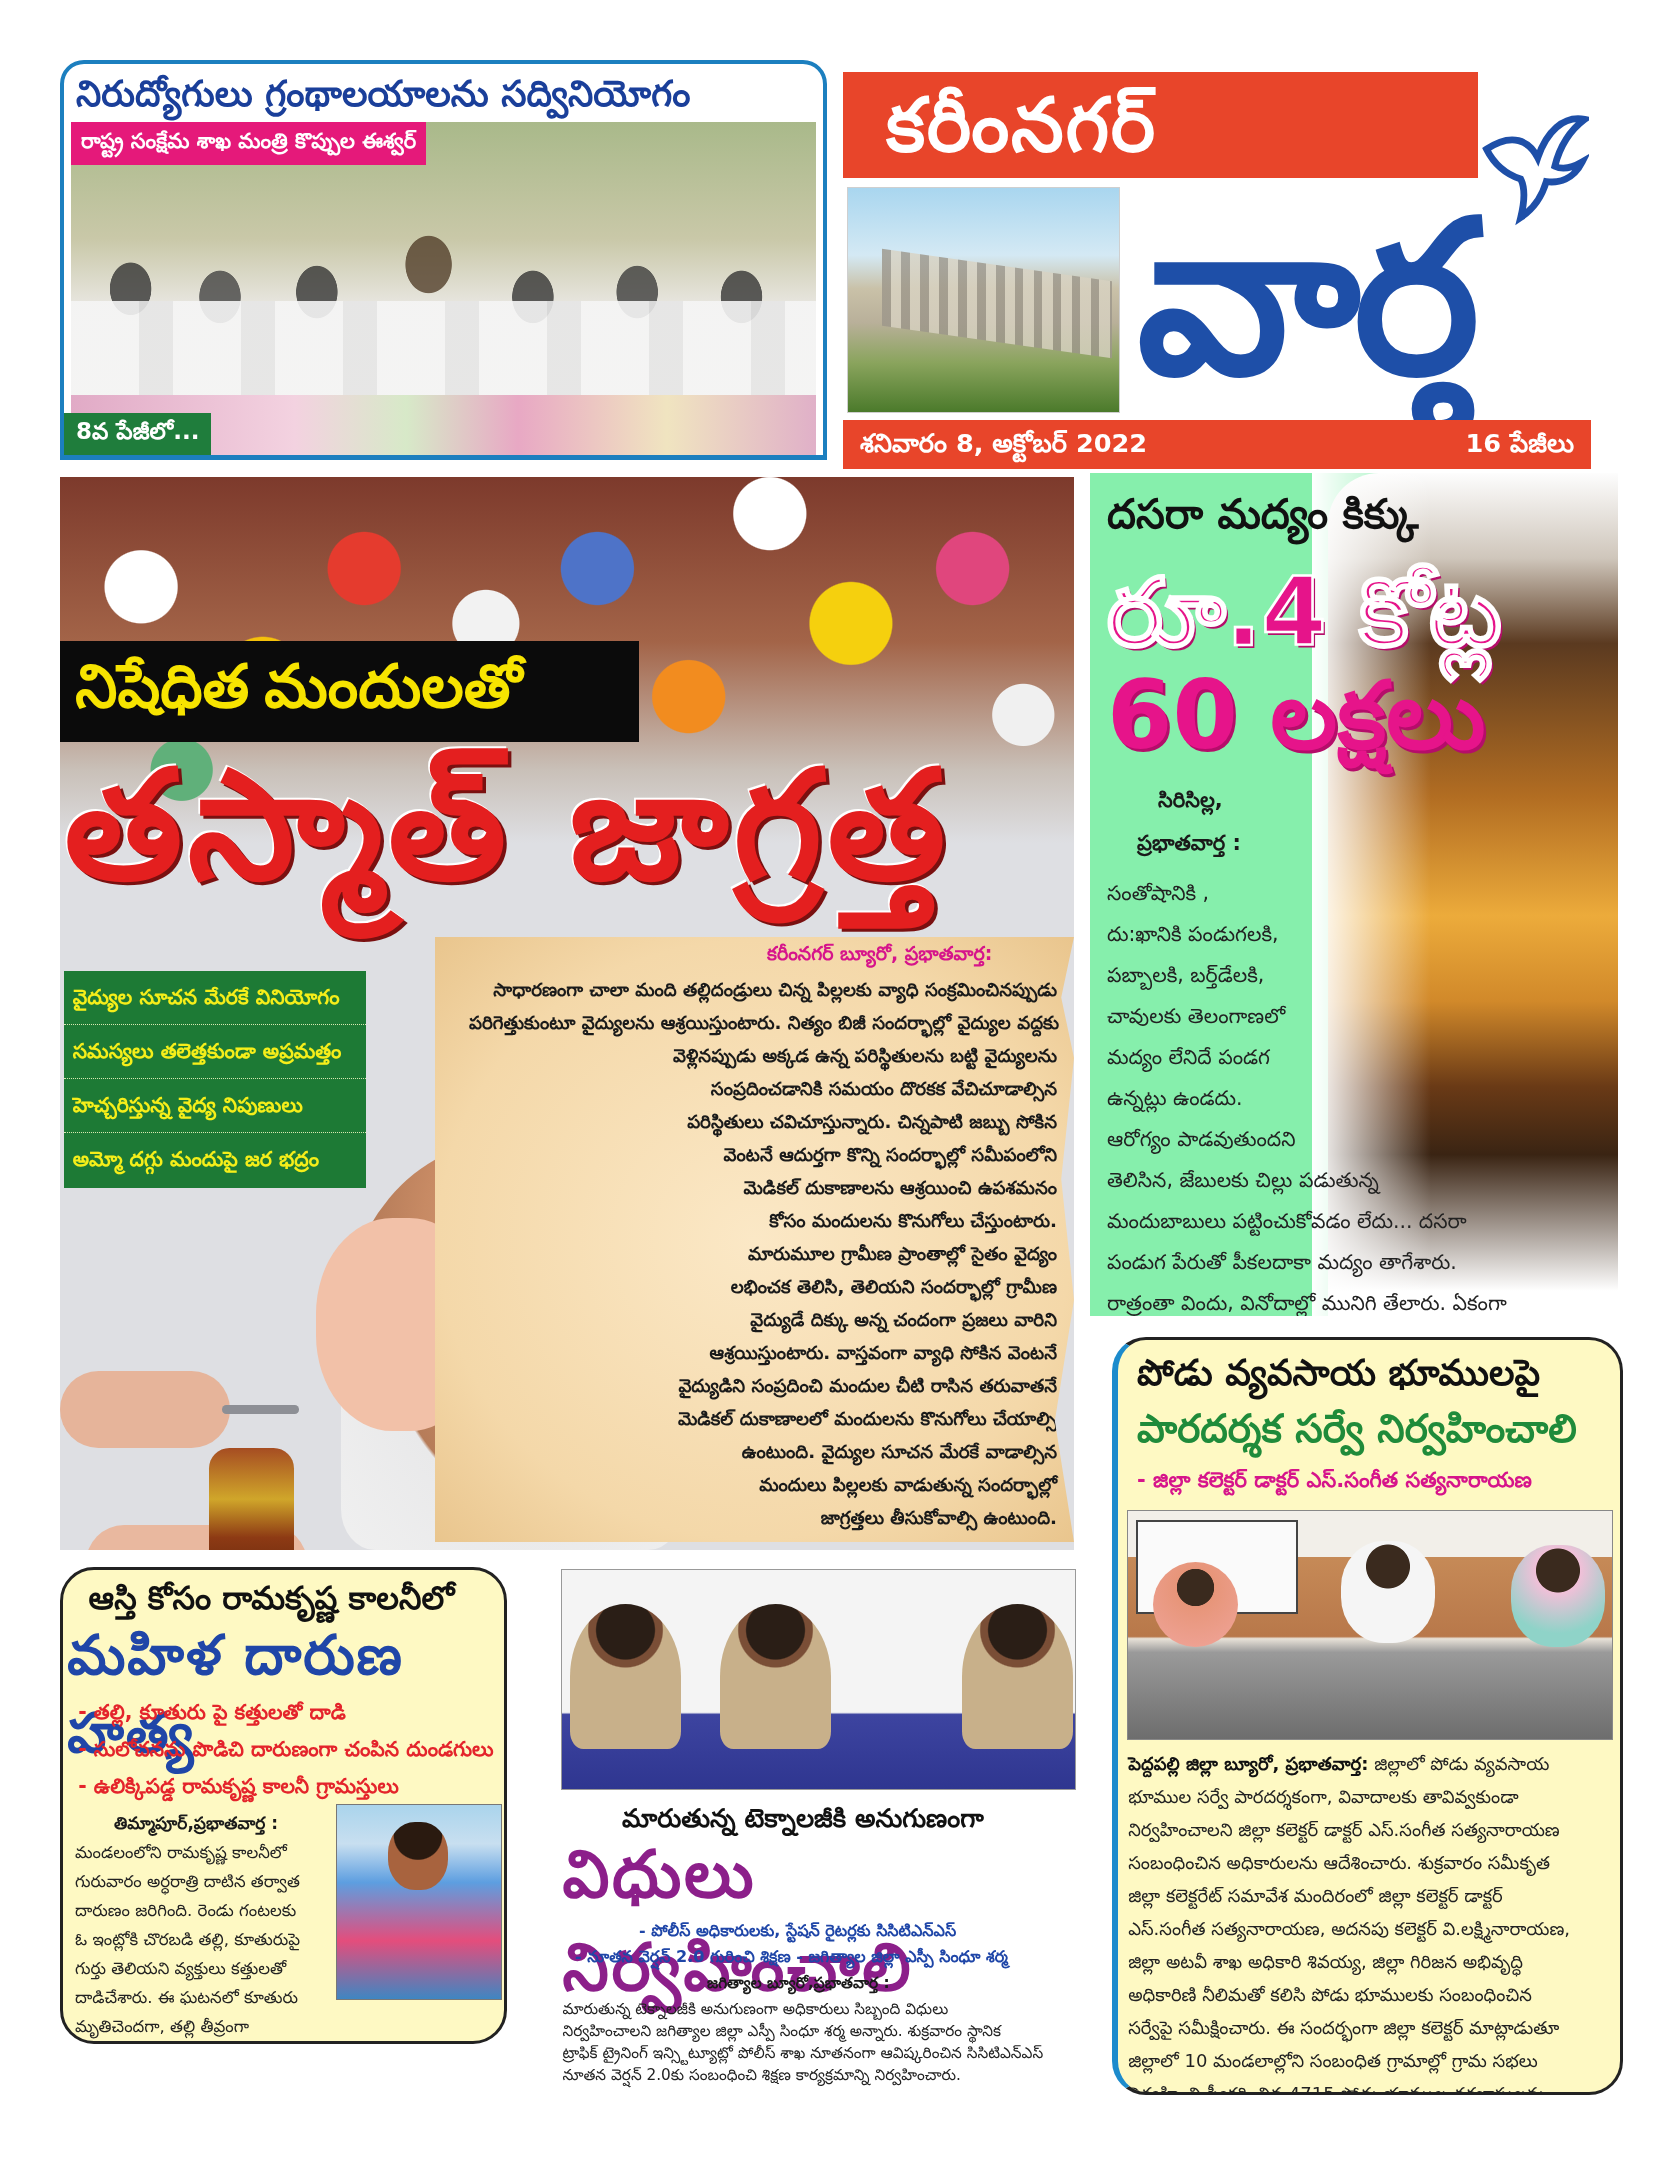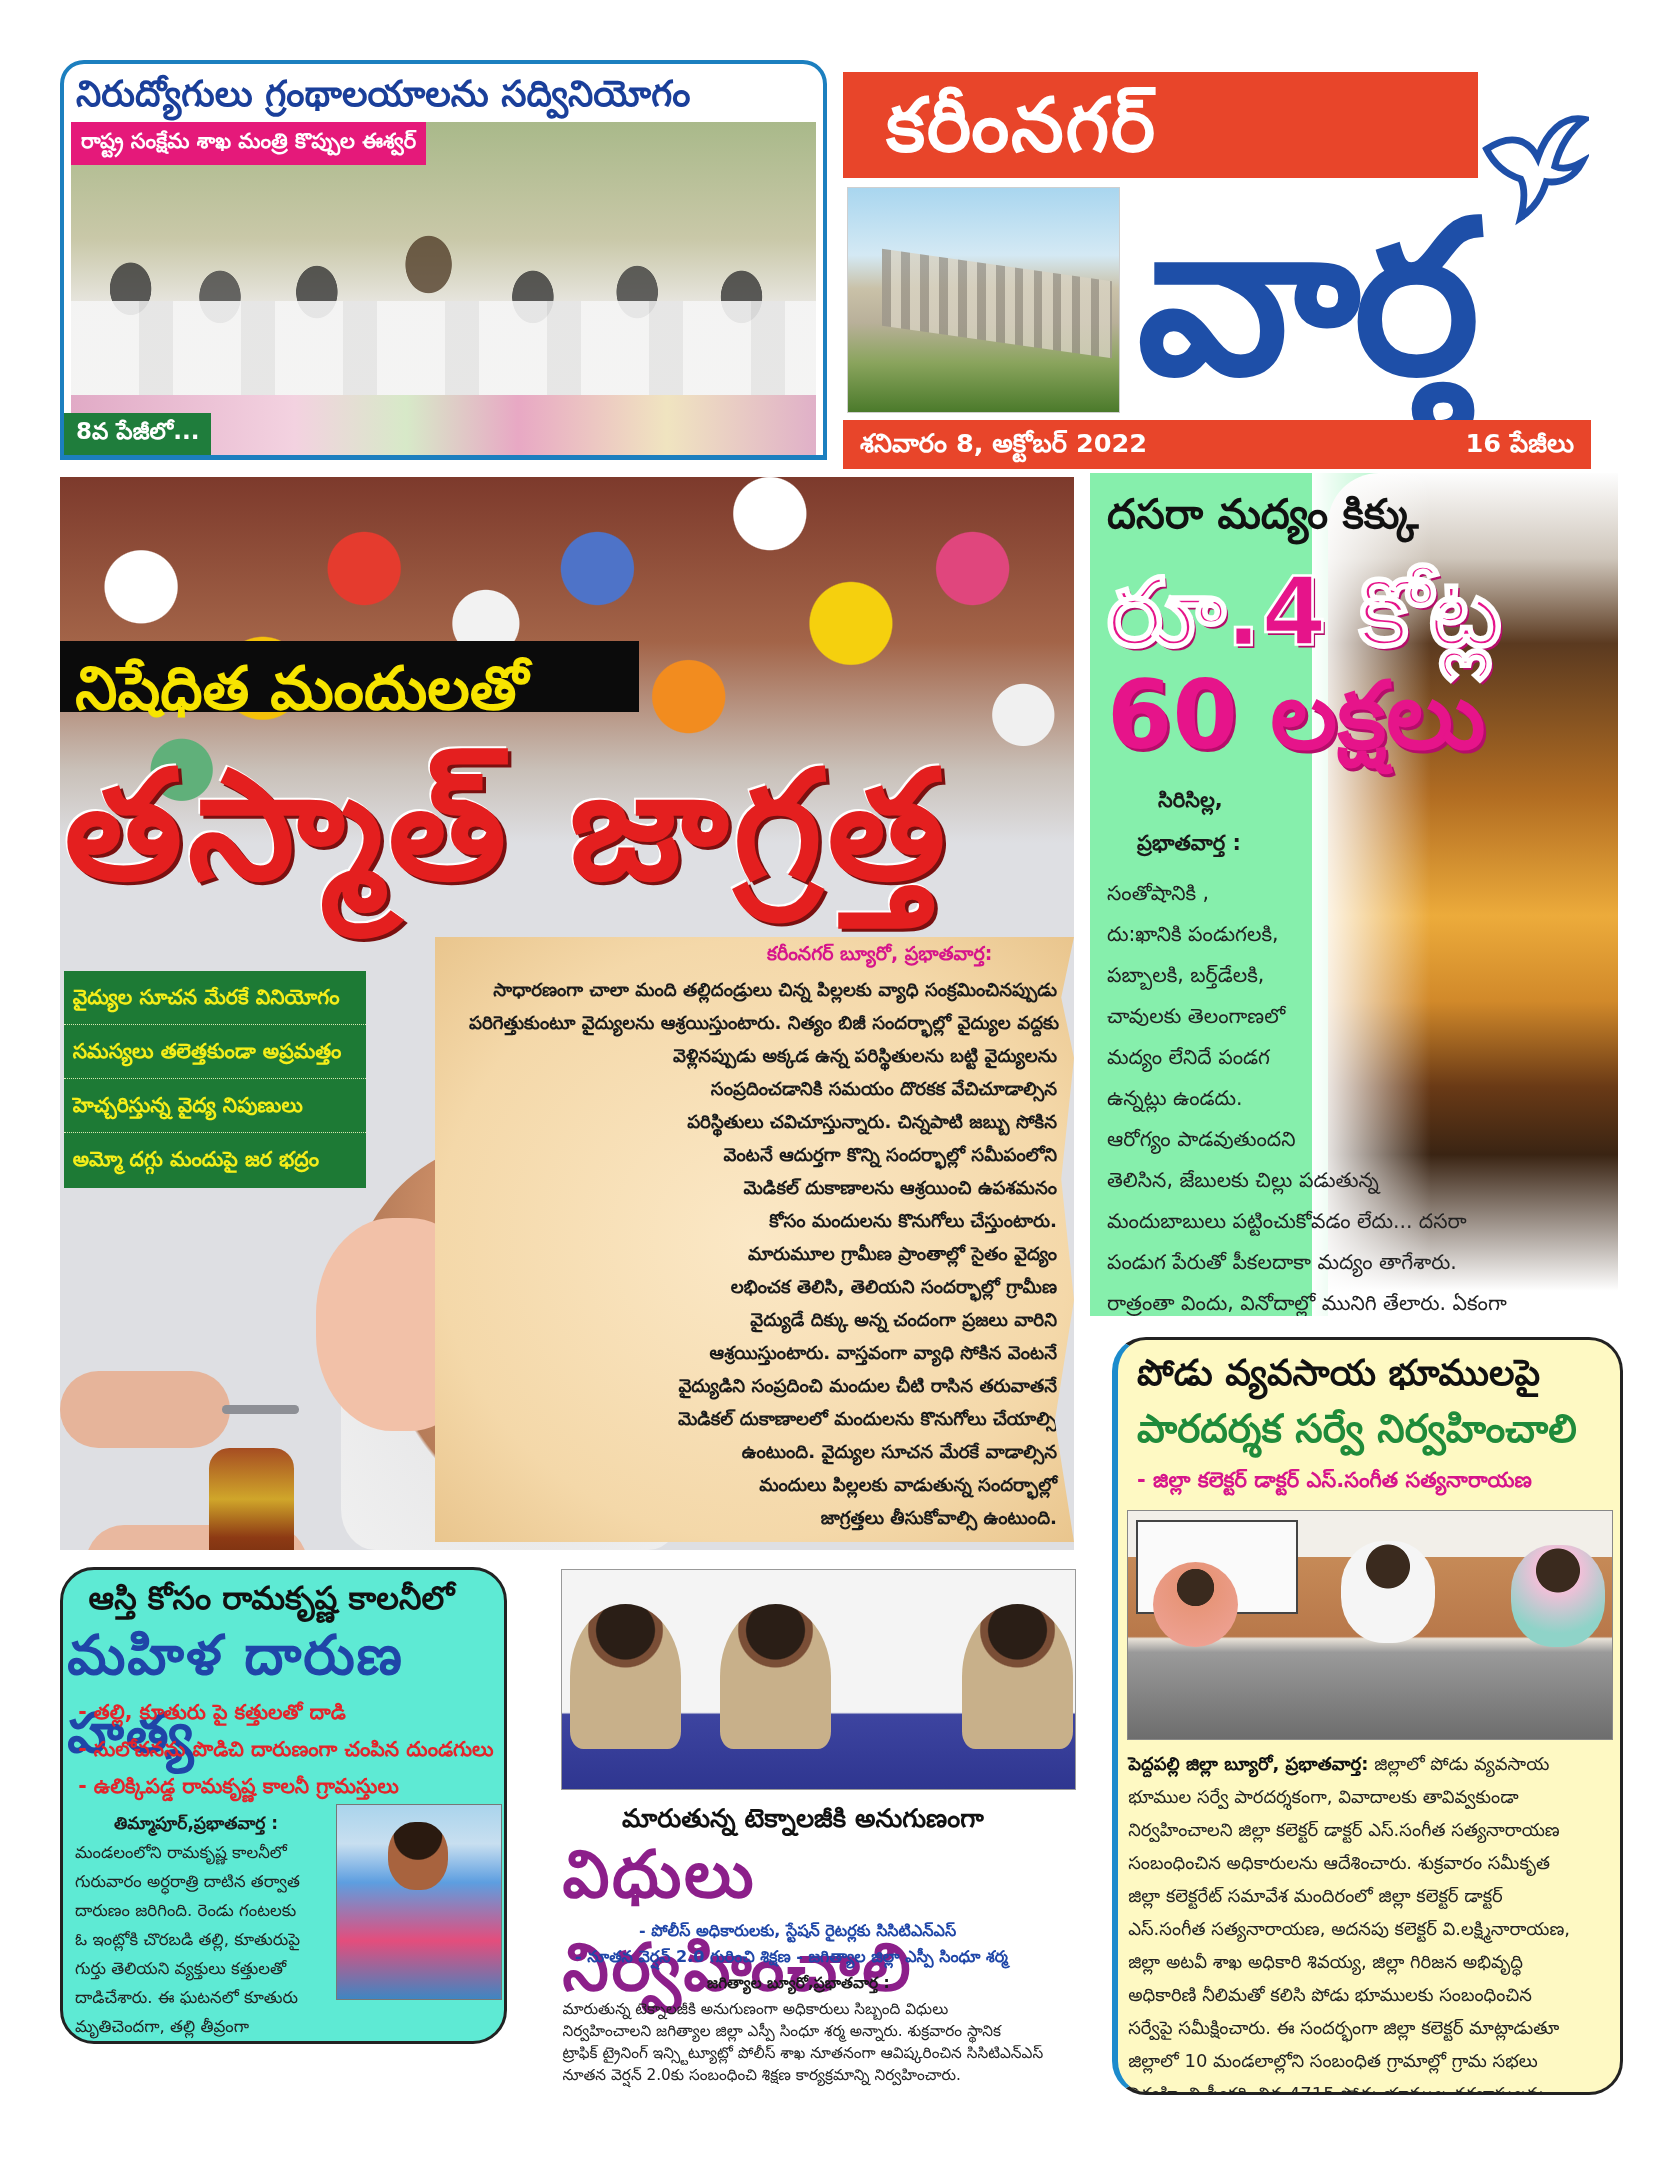--- a/index.html
+++ b/index.html
@@ -47,21 +47,21 @@
       radial-gradient(circle 60px at 30% 25%, #e53b2e 60%, transparent 62%),
       radial-gradient(circle 55px at 42% 40%, #f2f2f2 60%, transparent 62%),
       radial-gradient(circle 60px at 53% 25%, #4e73c8 60%, transparent 62%),
       radial-gradient(circle 60px at 62% 60%, #f28c1f 60%, transparent 62%),
       radial-gradient(circle 68px at 78% 40%, #f5d00e 60%, transparent 62%),
       radial-gradient(circle 60px at 90% 25%, #e0467d 60%, transparent 62%),
       radial-gradient(circle 60px at 70% 10%, #ffffff 60%, transparent 62%),
       radial-gradient(circle 51px at 12% 80%, #60b07a 60%, transparent 62%),
       radial-gradient(circle 51px at 95% 65%, #f0f0f0 60%, transparent 62%),
       linear-gradient(180deg, #7d3a2c 0%, #a36448 45%, #c9c0b8 80%, #dedfe3 100%); }
-  #lead .kicker { position: absolute; left: 0; top: 164px; width: 579px; height: 71px; background: #0b0b0b; }
+  #lead .kicker { position: absolute; left: 0; top: 164px; width: 579px; height: 101px; background: #0b0b0b; font-family: Liberation Serif, serif; }
   #lead .kicker span { position: absolute; left: 15.3px; top: 12px; font-size: 60px; color: #f7e400; font-weight: bold; }
   #lead .headline { position: absolute; left: 4.3px; top: 264px; font-size: 152px; line-height: 170px; color: #e41f1f; font-weight: bold; letter-spacing: 5.1px; text-shadow: 3.4px 3.4px 0 #7a1010, -1.7px -1.7px 0 #fff; }
   #lead .green-box { position: absolute; left: 4.3px; top: 494px; width: 302px; height: 217px; background: #1d7a35; }
   #lead .green-box .row { height: 54px; border-bottom: 1.7px dotted #d8e8b0; color: #f5ee1a; font-size: 20.4px; font-weight: bold; padding: 13.6px 8.5px 0 8.5px; white-space: nowrap; }
   #lead .green-box .row:last-child { border-bottom: none; }
   #lead .child { position: absolute; left: 281px; top: 664px; width: 341px; height: 409px; border-radius: 48% 48% 10% 10%; background: radial-gradient(ellipse at 55% 25%, #d7a07c 0%, #c78a64 40%, #b67c59 60%, #e9e9ea 61%, #f0f0f0 100%); }
   #lead .child-face { position: absolute; left: 256px; top: 741px; width: 170px; height: 213px; border-radius: 45%; background: #f2c1a8; }
   #lead .hand { position: absolute; left: 0; top: 894px; width: 170px; height: 77px; border-radius: 43px; background: #e6b49a; }
   #lead .spoon { position: absolute; left: 162px; top: 928px; width: 77px; height: 8.5px; border-radius: 4.3px; background: #8d8f95; }
   #lead .bottle { position: absolute; left: 149px; top: 971px; width: 85px; height: 128px; background: linear-gradient(180deg, #a64d22 0%, #d0a62a 40%, #8d3a14 70%, #6a2a0e 100%); border-radius: 20.4px 20.4px 6.8px 6.8px; }
@@ -91,21 +91,21 @@
   #podu .photo { position: absolute; left: 8.5px; top: 170px; width: 486px; height: 230px; background: linear-gradient(180deg, #f2efe9 0%, #f2efe9 20%, #c68a57 20%, #b8784a 55%, #e8e2d8 56%, #9a9a9a 62%, #6d6d6d 100%); border: 0.9px solid #888; }
   #podu .screen { position: absolute; left: 8.5px; top: 8.5px; width: 162px; height: 94px; background: #fafafa; border: 2.6px solid #444; }
   #podu .p1 { position: absolute; left: 25.6px; top: 51px; width: 85px; height: 85px; border-radius: 50%; background: radial-gradient(circle at 50% 30%, #3a2a1e 25%, #e79579 26%, #f0a59b 100%); }
   #podu .p2 { position: absolute; left: 213px; top: 30px; width: 94px; height: 102px; border-radius: 45%; background: radial-gradient(circle at 50% 25%, #3a2a1e 24%, #f5f5f5 25%); }
   #podu .p3 { position: absolute; left: 383px; top: 34px; width: 94px; height: 102px; border-radius: 45%; background: radial-gradient(circle at 50% 25%, #3a2a1e 24%, #f0c0d8 25%, #8fd3c8 70%); }
   #podu .body { position: absolute; left: 10.2px; top: 407px; width: 490px; font-size: 18px; line-height: 33px; color: #222; }
   #podu .body div { white-space: nowrap; }
   #podu .body b { font-weight: bold; color: #111; }
 
   
-  #murder { left: 60px; top: 1567px; width: 447px; height: 477px; border: 3.4px solid #222; border-radius: 34px 34px 34px 34px; background: #5eead4; overflow: hidden; text-decoration: underline; }
+  #murder { left: 60px; top: 1567px; width: 447px; height: 477px; border: 3.4px solid #222; border-radius: 34px 34px 34px 34px; background: #fef9c3; overflow: hidden; text-decoration: underline; }
   #murder .h1 { position: absolute; left: 25.6px; top: 8.5px; font-size: 32px; font-weight: bold; color: #111; }
   #murder .h2 { position: absolute; left: 4.3px; top: 53px; font-size: 55px; font-weight: bold; color: #1f46a8; letter-spacing: 1.7px; }
   #murder .points { position: absolute; left: 15.3px; top: 124px; color: #e4242b; font-size: 20.4px; font-weight: bold; line-height: 37px; }
   #murder .dateline { position: absolute; left: 51px; top: 243px; font-size: 17px; font-weight: bold; }
   #murder .photo { position: absolute; left: 273px; top: 234px; width: 166px; height: 196px; background: linear-gradient(180deg, #aad4ec 0%, #c8dff0 20%, #5d9ee0 40%, #e44d7c 70%, #3f86c2 100%); border: 0.9px solid #777; }
   #murder .face { position: absolute; left: 51px; top: 17px; width: 60px; height: 68px; border-radius: 45%; background: radial-gradient(circle at 50% 20%, #2a1a10 38%, #a8633e 40%); }
   #murder .body { position: absolute; left: 12px; top: 268px; font-size: 16.6px; line-height: 29px; color: #222; }
   #murder .body div { white-space: nowrap; }
 
   

